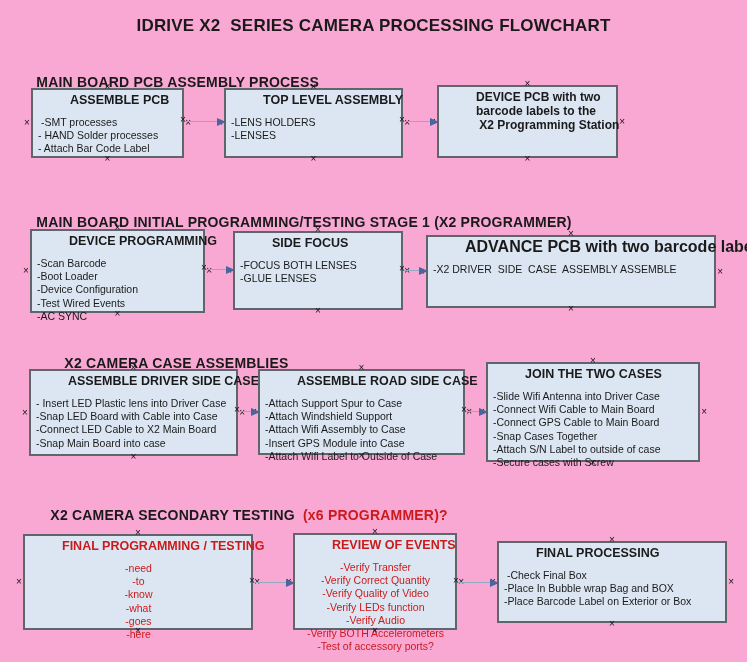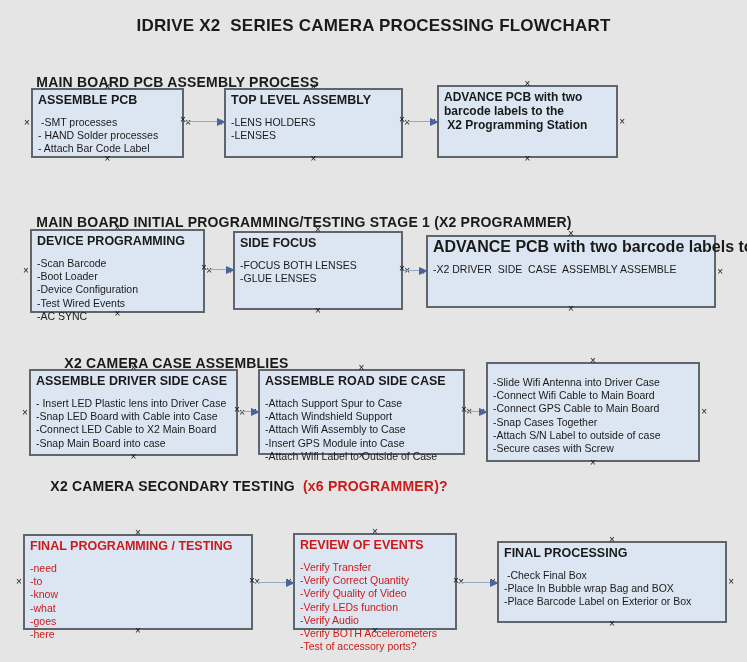--- a/index.html
+++ b/index.html
@@ -1,38 +1,38 @@
 <!DOCTYPE html>
 <html style="--box-fill: #dce6f2; --box-border: #60646b; --connector-line: #94a9c4; --arrow-head: #49659c; --red-text: #cc1a1a;"><head>
 <meta charset="utf-8">
 <style>
   html,body{margin:0;padding:0;background:#fff;}
   #canvas{
-    position:relative;width:747px;height:662px;background:#e5e5e5;overflow:hidden;
+    position:relative;width:747px;height:662px;background:#f9a8d4;overflow:hidden;
     font-family:"Liberation Sans","DejaVu Sans",sans-serif;color:#1a1a1a;
   }
   .chart-title{
     position:absolute;top:16px;left:0;width:100%;text-align:center;
     font-size:17px;font-weight:bold;white-space:pre;letter-spacing:.2px;
   }
   .section-header{
     position:absolute;font-size:14px;font-weight:bold;white-space:pre;letter-spacing:.2px;
   }
   .red-text{color:var(--red-text,#cc1a1a);}
   .box{
     position:absolute;box-sizing:border-box;
     background:var(--box-fill,#dce6f2);
     border:2px solid var(--box-border,#60646b);
     padding:3px 4px 2px 5px;overflow:visible;
   }
-  .box-title{font-size:12.5px;font-weight:bold;line-height:14px;white-space:pre;}
+  .box-title{font-size:12.5px;font-weight:bold;line-height:14px;white-space:pre;margin-left:32px;}
   .box-title.t-sm{font-size:12px;}
   .box-title.t-xs{font-size:16px;}
   .box-body{font-size:10.5px;line-height:13.2px;white-space:pre;margin-top:9px;}
-  .red-box .box-title,.red-box .box-body{color:var(--red-text,#cc1a1a);}
+  .red-box .box-title,.red-box .box-body{color:var(--red-text,#cc1a1a);text-align:center;}
   .handle{
     position:absolute;font-size:10px;line-height:10px;color:#15151b;
     font-weight:400;pointer-events:none;
   }
   .h-t{top:-8px;left:50%;margin-left:-3px;}
   .h-b{bottom:-8px;left:50%;margin-left:-3px;}
   .h-l{left:-9px;top:50%;margin-top:-5px;}
   .h-r{right:-9px;top:50%;margin-top:-5px;}
   .connector{
     position:absolute;height:0;
@@ -57,21 +57,21 @@
 
   <div class="section-header" style="left:20px;top:58px">
     <span>MAIN BOARD PCB ASSEMBLY PROCESS</span><span class="red-text"></span>
   </div>
   <div class="section-header" style="left:20px;top:198px">
     <span>MAIN BOARD INITIAL PROGRAMMING/TESTING STAGE 1 (X2 PROGRAMMER)</span><span class="red-text"></span>
   </div>
   <div class="section-header" style="left:48px;top:339px">
     <span>X2 CAMERA CASE ASSEMBLIES</span><span class="red-text"></span>
   </div>
-  <div class="section-header" style="left:34px;top:462px">
+  <div class="section-header" style="left:34px;top:491px">
     <span>X2 CAMERA SECONDARY TESTING</span><span class="red-text">  (x6 PROGRAMMER)?</span>
   </div>
 
   <div class="box" style="left:31px;top:88px;width:153px;height:70px">
     <div class="box-title">ASSEMBLE PCB</div>
     <div class="box-body"> -SMT processes
 - HAND Solder processes
 - Attach Bar Code Label</div>
   <span class="handle h-t">×</span>
       <span class="handle h-b">×</span>
@@ -81,21 +81,21 @@
   <div class="box" style="left:224px;top:88px;width:179px;height:70px">
     <div class="box-title">TOP LEVEL ASSEMBLY</div>
     <div class="box-body">-LENS HOLDERS
 -LENSES</div>
   <span class="handle h-t">×</span>
       <span class="handle h-b">×</span>
       <span class="handle h-l">×</span>
       <span class="handle h-r">×</span>
     </div>
   <div class="box" style="left:437px;top:85px;width:181px;height:73px">
-    <div class="box-title t-sm">ADVANCE PCB with two
+    <div class="box-title t-sm">DEVICE PCB with two
 barcode labels to the
  X2 Programming Station</div>
     <div class="box-body"></div>
   <span class="handle h-t">×</span>
       <span class="handle h-b">×</span>
       <span class="handle h-l">×</span>
       <span class="handle h-r">×</span>
     </div>
 
   <div class="box" style="left:30px;top:229px;width:175px;height:84px">
@@ -145,20 +145,21 @@
 -Attach Windshield Support
 -Attach Wifi Assembly to Case
 -Insert GPS Module into Case
 -Attach Wifi Label to Outside of Case</div>
   <span class="handle h-t">×</span>
       <span class="handle h-b">×</span>
       <span class="handle h-l">×</span>
       <span class="handle h-r">×</span>
     </div>
   <div class="box" style="left:486px;top:362px;width:214px;height:100px">
+    <div class="box-title">JOIN THE TWO CASES</div>
     <div class="box-body">-Slide Wifi Antenna into Driver Case
 -Connect Wifi Cable to Main Board
 -Connect GPS Cable to Main Board
 -Snap Cases Together
 -Attach S/N Label to outside of case
 -Secure cases with Screw</div>
   <span class="handle h-t">×</span>
       <span class="handle h-b">×</span>
       <span class="handle h-l">×</span>
       <span class="handle h-r">×</span>

